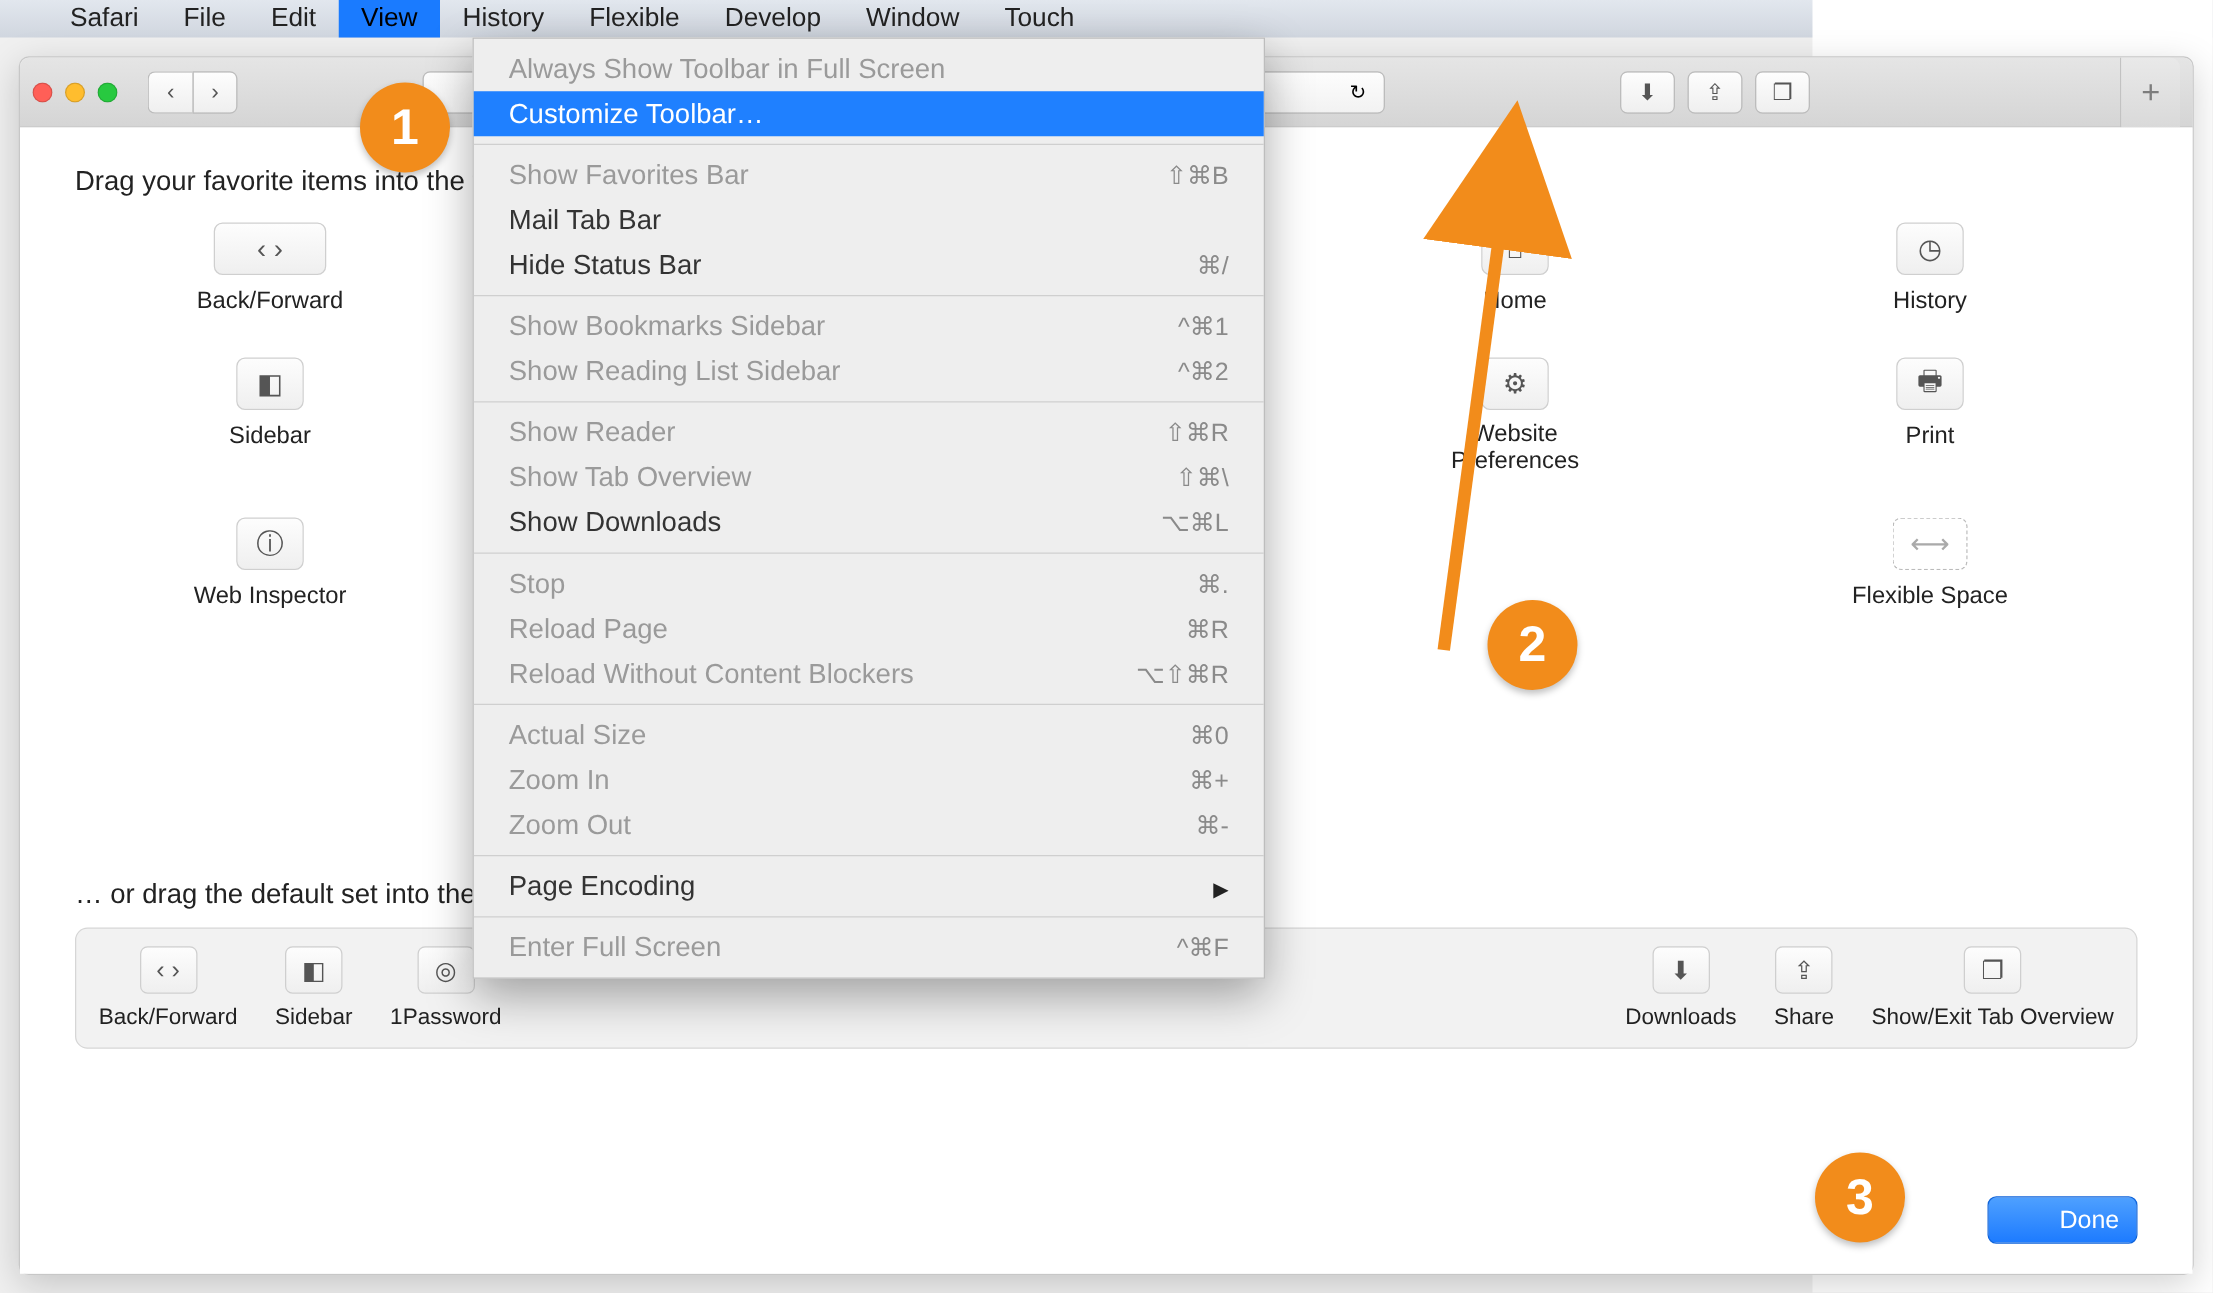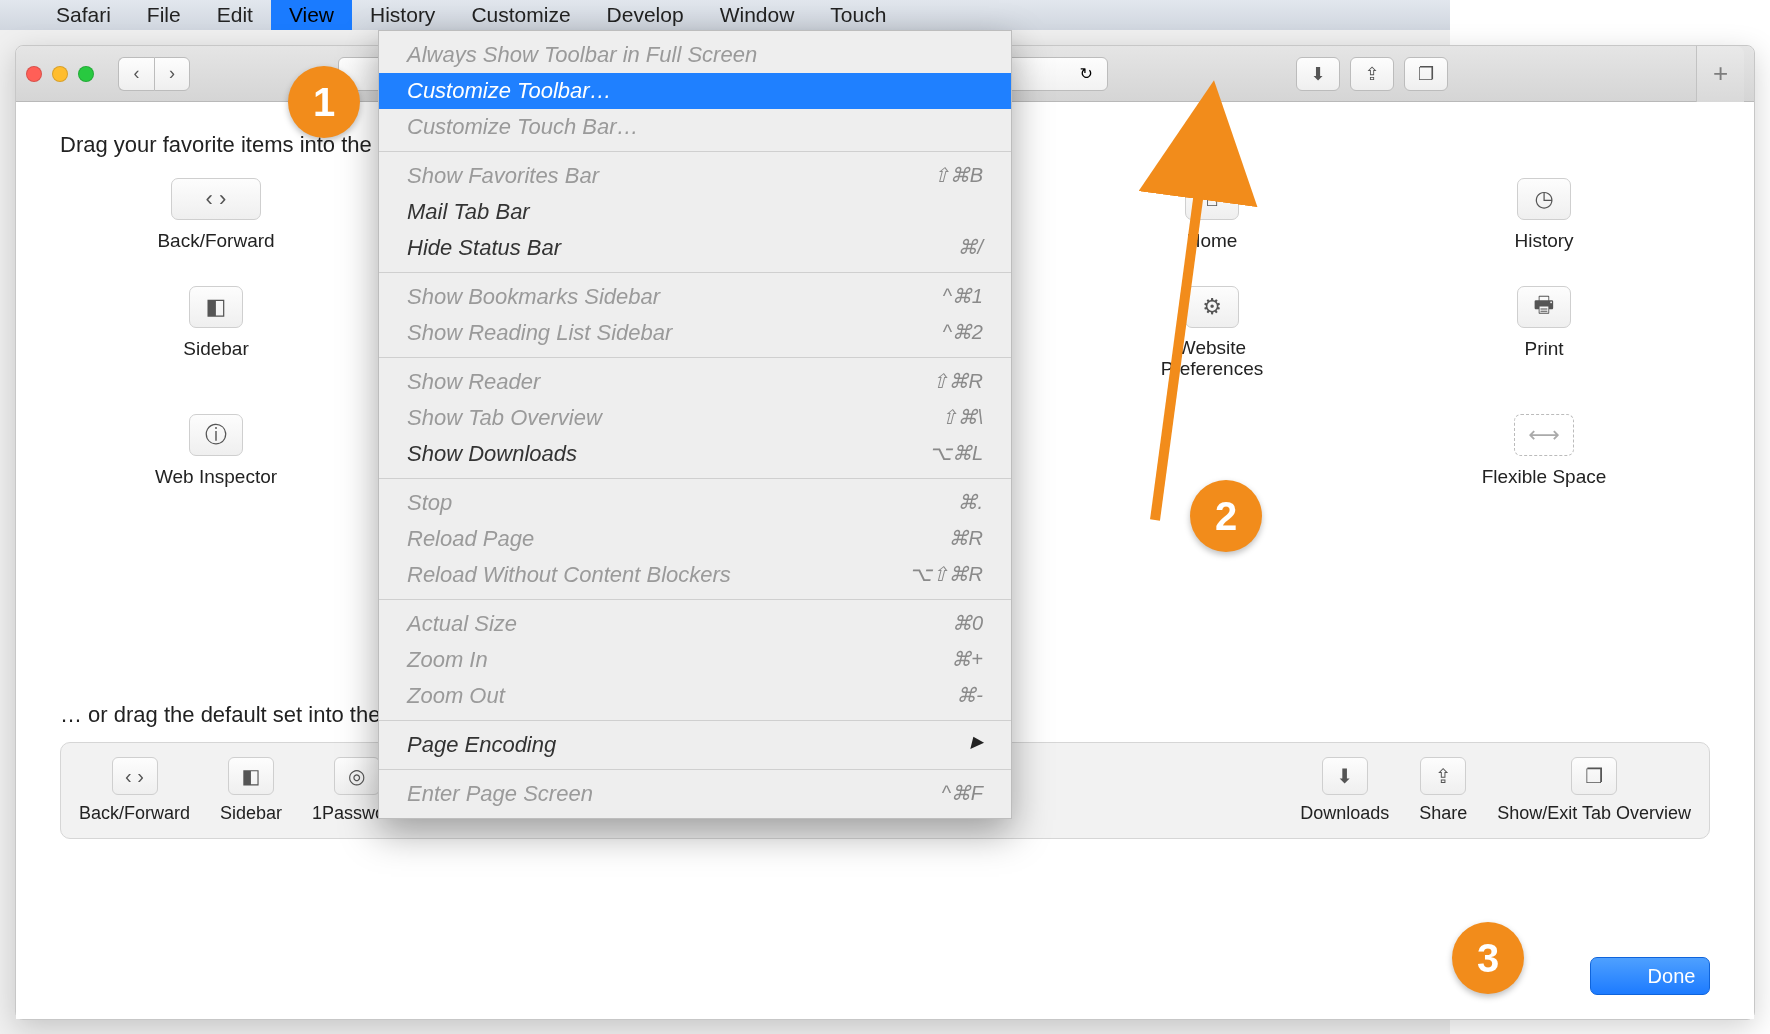--- a/index.html
+++ b/index.html
@@ -42,21 +42,21 @@
   .defbox { background:#f2f2f2; border:1px solid #d6d6d6; border-radius:10px; padding:14px 18px; display:flex; align-items:flex-start; gap:30px;}
   .defitem{display:flex;flex-direction:column;align-items:center;gap:8px}
   .defitem .ico{height:38px;min-width:46px;border:1px solid #cfcfcf;border-radius:6px;background:linear-gradient(#fdfdfd,#efefef);display:flex;align-items:center;justify-content:center;font-size:20px;color:#555;padding:0 10px}
   .defitem .lbl{font-size:18px;color:#222;white-space:nowrap}
   .defgap{flex:1}
 
   .done { position:absolute; right:44px; bottom:24px; width:120px; height:38px; background:linear-gradient(#4ea0ff,#1d7bff); color:#fff; border:1px solid #0f64db; border-radius:7px; font-size:20px; display:flex; align-items:center; justify-content:center;padding-left:43px;}
 
   
   .dropdown { position:absolute; left:378px; top:30px; width:634px; background:#eee; border:1px solid #bdbdbd; box-shadow:0 14px 36px rgba(0,0,0,.35); z-index:50; padding:6px 0;}
-  .drow { display:flex; align-items:flex-start; justify-content:space-between; padding:5px 28px; font-size:22px; color:#333;font-style:italic;}
+  .drow { display:flex; align-items:flex-end; justify-content:space-between; padding:5px 28px; font-size:22px; color:#333;}
   .drow.disabled{color:#9a9a9a}
   .drow.sel{background:#1f80ff;color:#fff}
   .drow .sc{color:#8a8a8a;font-size:20px}
   .dsep{height:1px;background:#cfcfcf;margin:6px 0}
   .drow .arrow{font-size:16px;color:#222}
 
   
   .badge { position:absolute; width:72px; height:72px; border-radius:50%; background:#f28c1b; color:#fff; font-size:40px; font-weight:700; display:flex; align-items:center; justify-content:center; box-shadow:0 3px 6px rgba(0,0,0,.25); z-index:70;}
   .arrow-svg{position:absolute;z-index:60;pointer-events:none}
 
@@ -67,21 +67,21 @@
 
 <div class="white-right"></div>
 
 <div class="menubar">
   <span class="apple"></span>
   <span class="mitem app">Safari</span>
   <span class="mitem">File</span>
   <span class="mitem">Edit</span>
   <span class="mitem open">View</span>
   <span class="mitem">History</span>
-  <span class="mitem">Customize</span>
+  <span class="mitem">Flexible</span>
   <span class="mitem">Develop</span>
   <span class="mitem">Window</span>
   <span class="mitem">Touch</span>
 </div>
 
 <div class="win">
   <div class="titlebar">
     <div class="traffic">
       <div class="dot r"></div>
       <div class="dot y"></div>
@@ -196,23 +196,20 @@
   </div>
 </div>
 
 <div class="dropdown" id="dropdown">
     <div class="drow disabled">
       <span>Always Show Toolbar in Full Screen</span>
     </div>
     <div class="drow sel">
       <span>Customize Toolbar…</span>
     </div>
-    <div class="drow disabled">
-      <span>Customize Touch Bar…</span>
-    </div>
     <div class="dsep"></div>
     <div class="drow disabled">
       <span>Show Favorites Bar</span>
       <span class="sc">⇧⌘B</span>
     </div>
     <div class="drow">
       <span>Mail Tab Bar</span>
     </div>
     <div class="drow">
       <span>Hide Status Bar</span>
@@ -266,21 +263,21 @@
       <span>Zoom Out</span>
       <span class="sc">⌘-</span>
     </div>
     <div class="dsep"></div>
     <div class="drow">
       <span>Page Encoding</span>
       <span class="arrow">▶</span>
     </div>
     <div class="dsep"></div>
     <div class="drow disabled">
-      <span>Enter Page Screen</span>
+      <span>Enter Full Screen</span>
       <span class="sc">^⌘F</span>
     </div>
   </div>
 
 <svg class="arrow-svg" style="left:0;top:0" width="1770" height="1034">
   <defs>
       <marker id="ah" markerWidth="12" markerHeight="12" refX="9" refY="6" orient="auto">
         <path d="M0,0 L12,6 L0,12 Z" fill="#f28c1b"></path>
       </marker>
     </defs>

